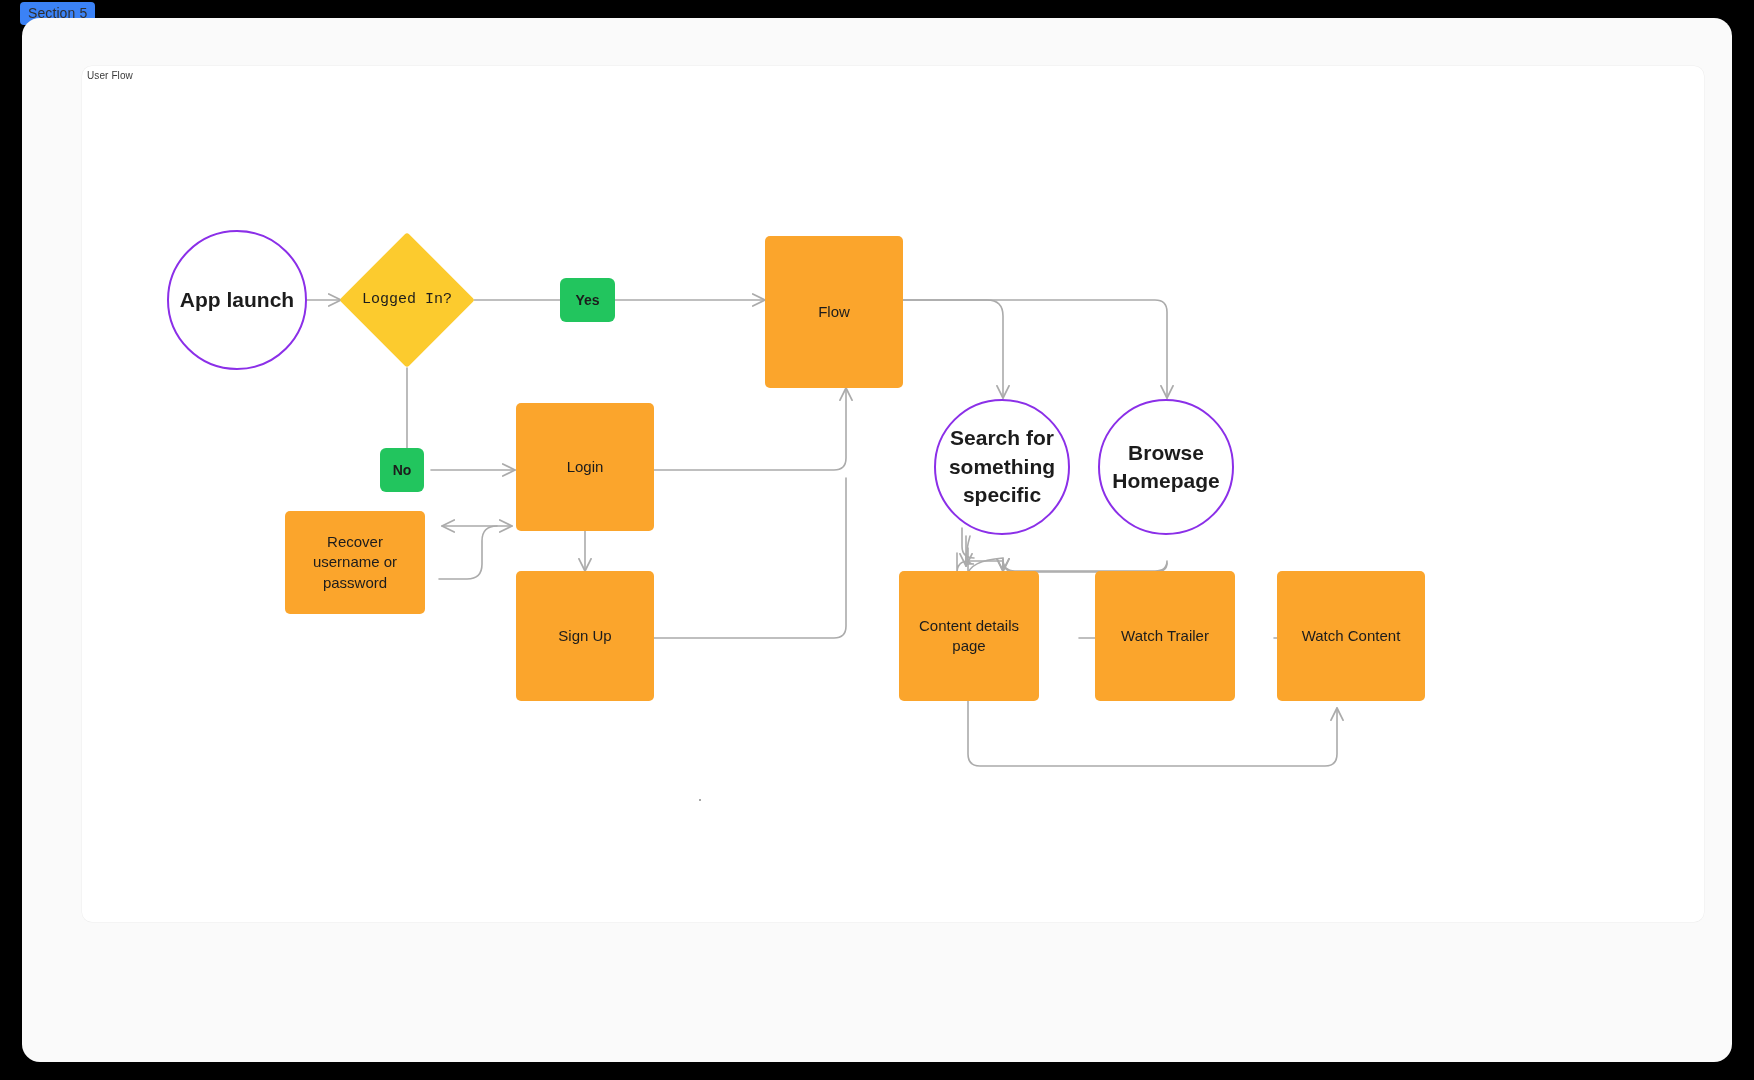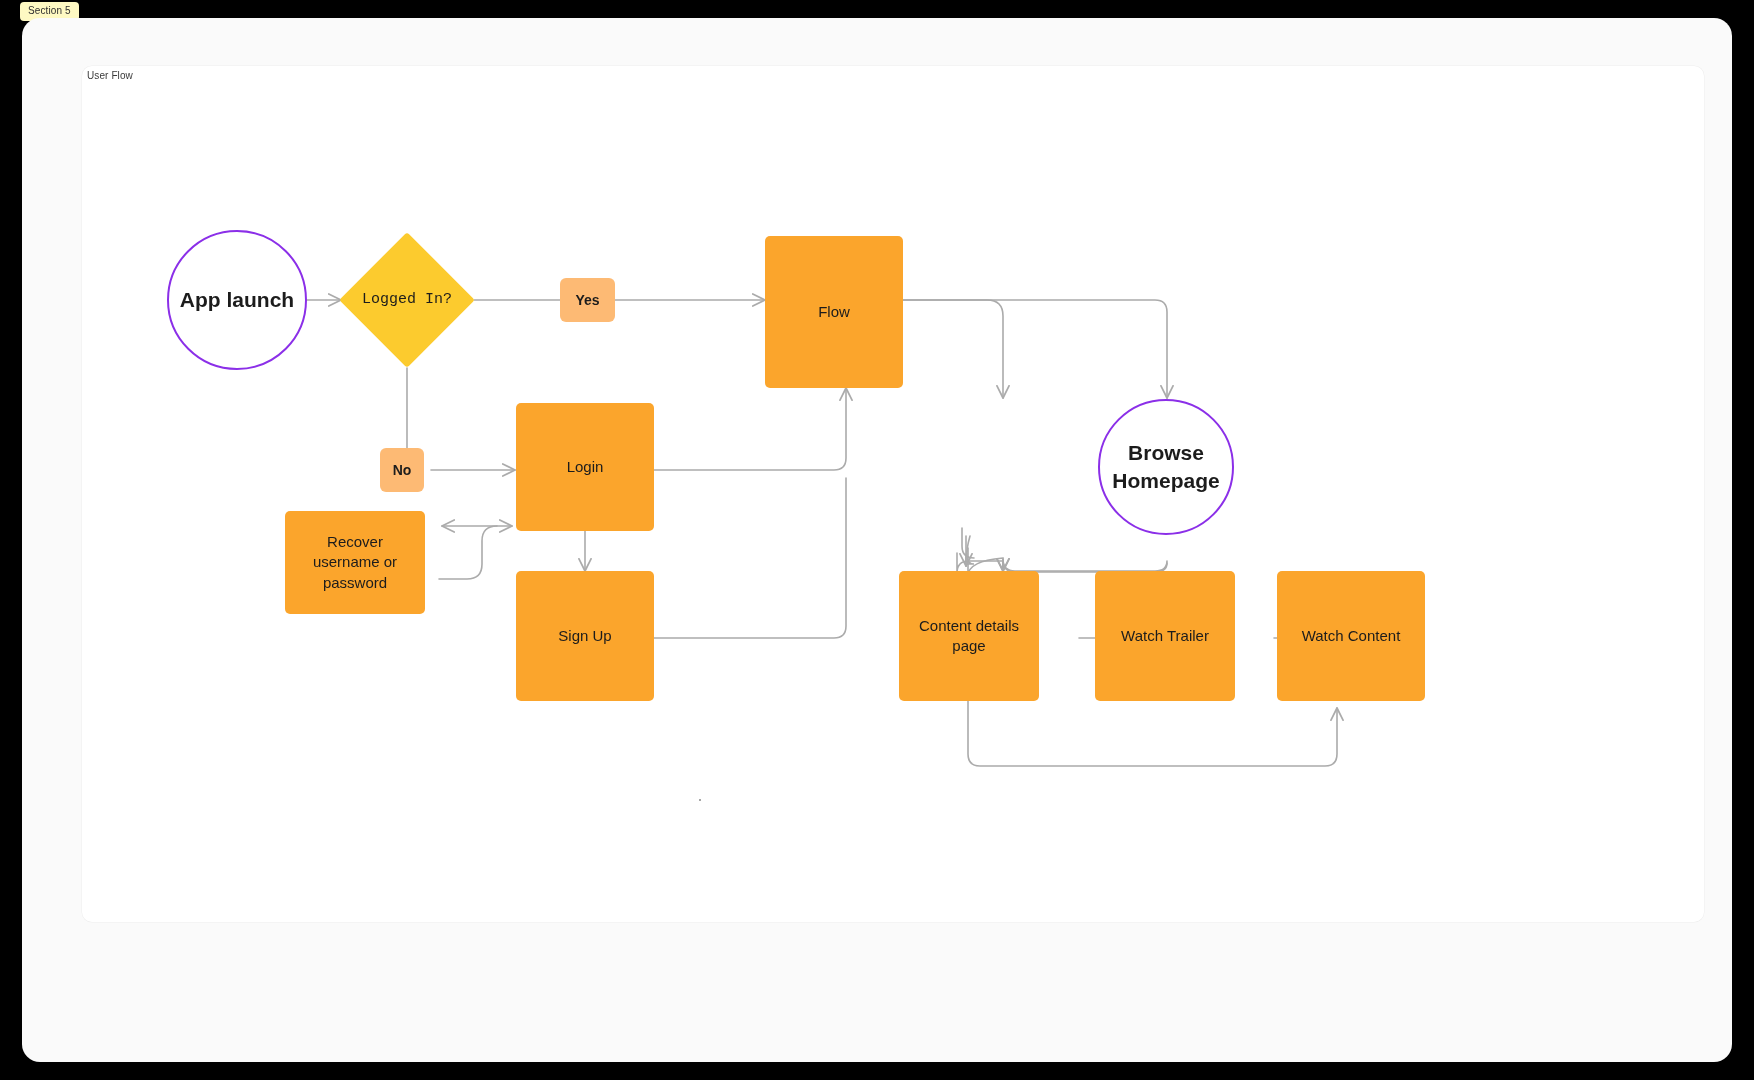--- a/index.html
+++ b/index.html
@@ -17,24 +17,24 @@
     width: 1754px;
     height: 1080px;
     background: #000000;
   }
 
   
   .section-tab {
     position: absolute;
     left: 20px;
     top: 2px;
-    background: #fef9c3;
+    background: #3b82f6;
     border-radius: 4px;
     padding: 4px 8px 5px 8px;
-    font-size: 10px;
+    font-size: 14px;
     color: #2f2f2f;
     line-height: 1;
     letter-spacing: 0.1px;
     box-shadow: 0 0 0 0.5px rgba(0,0,0,0.06);
   }
 
   
   .canvas-frame {
     position: absolute;
     left: 22px;
@@ -136,21 +136,21 @@
     align-items: center;
     justify-content: center;
     text-align: center;
     font-size: 15px;
     line-height: 1.35;
     color: #1c1c1c;
   }
 
   .edge-label {
     position: absolute;
-    background: #fdba74;
+    background: #22c55e;
     border-radius: 6px;
     color: #1c1c1c;
     font-size: 14px;
     font-weight: bold;
     display: flex;
     align-items: center;
     justify-content: center;
   }
 
   .tiny-dot {
@@ -269,20 +269,23 @@
         </div>
 
         <div class="node node-rect" style="left:434px; top:505px; width:138px; height:130px;">
           <span>Sign Up</span>
         </div>
 
         <div class="node node-rect" style="left:203px; top:445px; width:140px; height:103px;">
           <span>Recover username or password</span>
         </div>
 
+        <div class="node node-circle" style="left:852px; top:333px; width:136px; height:136px;">
+          <span>Search for something specific</span>
+        </div>
 
         <div class="node node-circle" style="left:1016px; top:333px; width:136px; height:136px;">
           <span>Browse Homepage</span>
         </div>
 
         <div class="node node-rect" style="left:1013px; top:505px; width:140px; height:130px;">
           <span>Watch Trailer</span>
         </div>
 
         <div class="node node-rect" style="left:817px; top:505px; width:140px; height:130px;">

